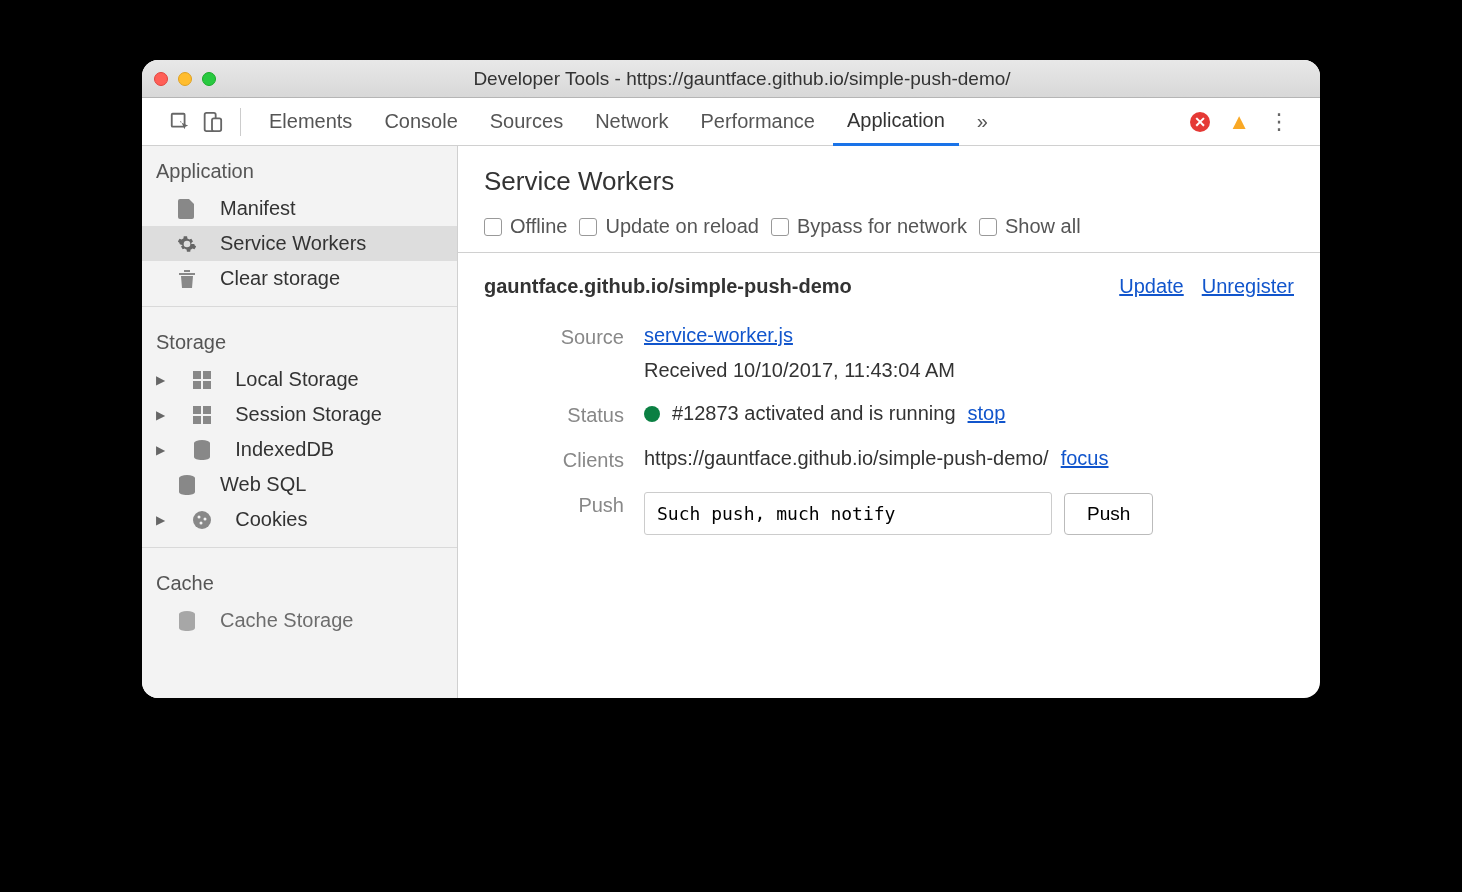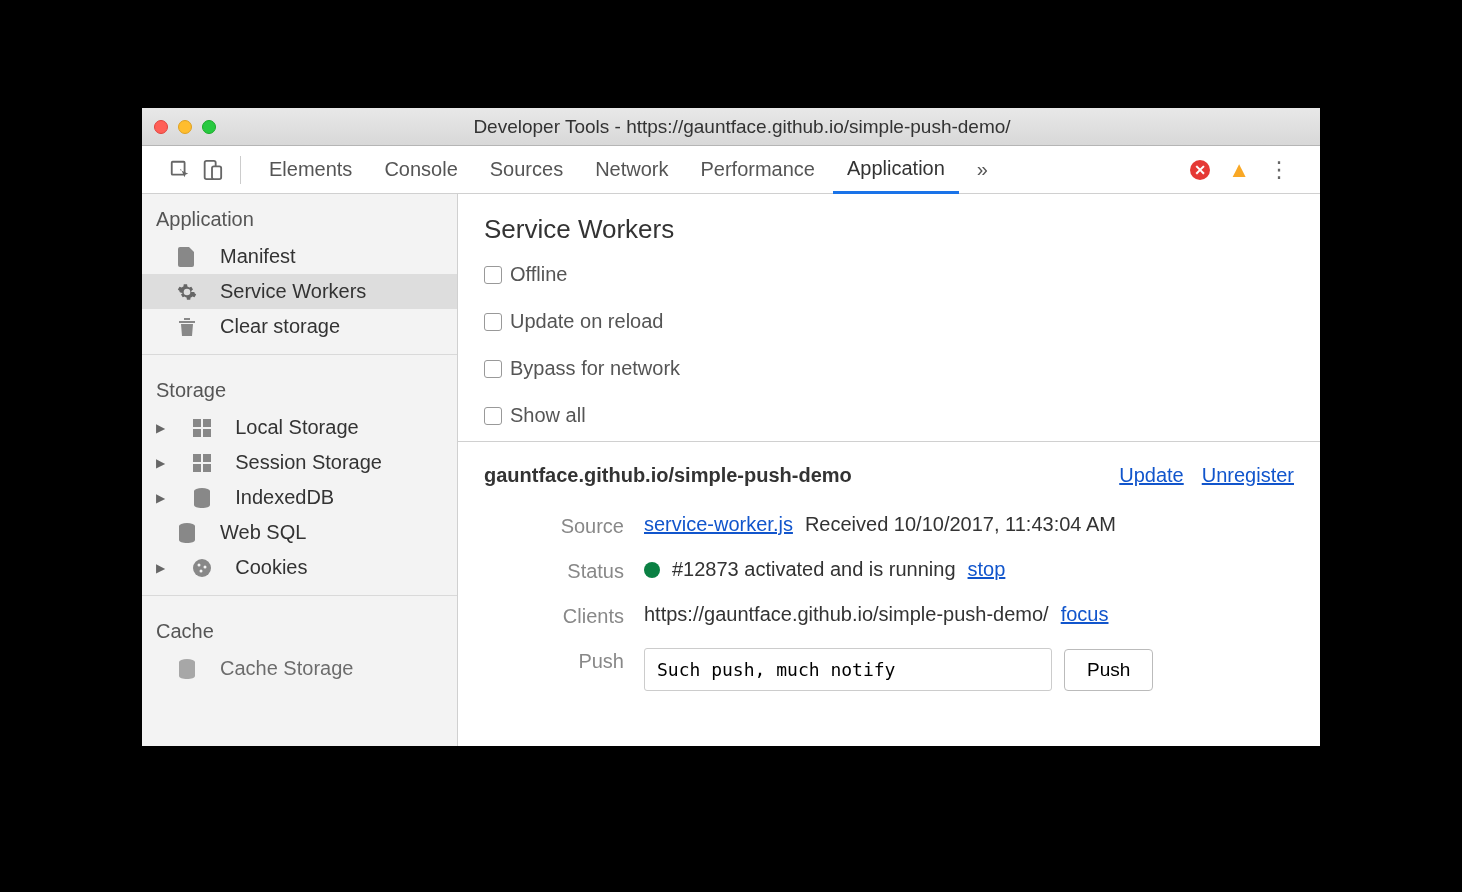--- a/index.html
+++ b/index.html
@@ -7,26 +7,25 @@
   background: #000;
   font-family: -apple-system, BlinkMacSystemFont, "Segoe UI", Helvetica, Arial, sans-serif;
   width: 1462px; height: 892px;
   display: flex; align-items: flex-start; justify-content: center;
   padding-top: 60px;
 }
 .window {
   width: 1178px;
   height: 638px;
   background: #fff;
-  border-radius: 0;
+  border-radius: 16px;
   box-shadow: 0 20px 60px rgba(0,0,0,0.5);
   overflow: hidden;
   display: flex;
   flex-direction: column;
-  margin-top: 48px;
 }
 .titlebar {
   height: 38px;
   background: linear-gradient(#e8e8e8, #d8d8d8);
   border-bottom: 1px solid #b5b5b5;
   display: flex; align-items: center;
   padding: 0 12px;
   font-size: 19px;
   color: #333;
 }
@@ -69,30 +68,30 @@
   gap: 22px;
   cursor:pointer;
 }
 .side-item.selected { background:#ddd; }
 .side-icon { width:22px; display:flex; justify-content:center; color:#666; }
 .side-sep { height:1px; background:#d9d9d9; margin: 10px 0; }
 .tri { font-size:12px; color:#666; margin-left:-20px; margin-right:4px; }
 .main { flex:1; overflow:auto; padding: 0; }
 .main-header { padding: 20px 26px 14px; border-bottom:1px solid #d0d0d0; }
 .main-title { font-size: 26px; color:#333; margin-bottom: 18px; }
-.checks { display:flex; gap: 24px; font-size:20px; color:#555;flex-direction:column; }
+.checks { display:flex; gap: 12px; font-size:20px; color:#555; }
 .check { display:flex; align-items:center; gap:8px; }
 .checkbox { width:18px; height:18px; border:1px solid #999; border-radius:3px; background:#fff; }
 .scope-row { display:flex; align-items:center; padding: 22px 26px 16px; font-size:20px;text-align:center; }
 .scope-name { font-weight:600; color:#333; }
 .scope-actions { margin-left:auto; display:flex; gap:18px; }
 .link { color:#1155cc; text-decoration:underline; cursor:pointer; }
 .detail-row { display:flex; padding: 10px 26px; font-size:20px; align-items:flex-start; }
 .detail-label { width: 160px; text-align:right; color:#888; padding-right: 20px; padding-top:2px;}
-.detail-val { flex:1; color:#333; display:flex; gap:12px; }
+.detail-val { flex:1; color:#333; display:flex; flex-direction:column; gap:12px; }
 .detail-line { display:flex; align-items:center; gap:12px; flex-wrap:wrap;}
 .status-dot { width:16px; height:16px; border-radius:50%; background:#0b8043; display:inline-block; }
 .push-row .detail-val { flex-direction:row; align-items:center; }
 .push-input {
   font-family: ui-monospace, Menlo, monospace;
   font-size: 18px;
   padding: 10px 12px;
   border:1px solid #ccc;
   border-radius:3px;
   width: 408px;

